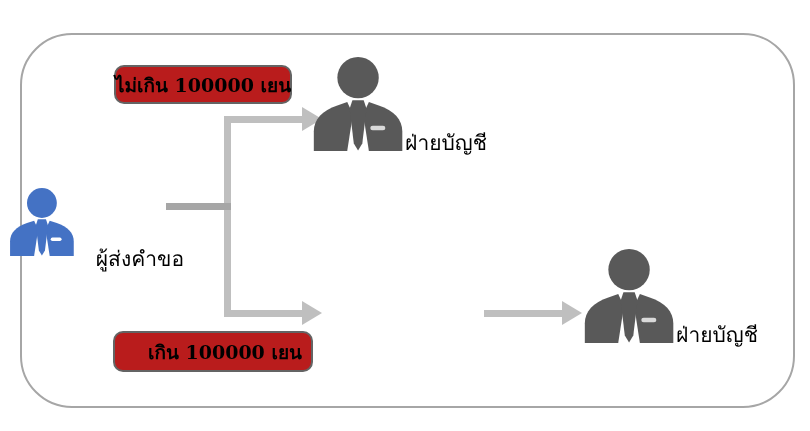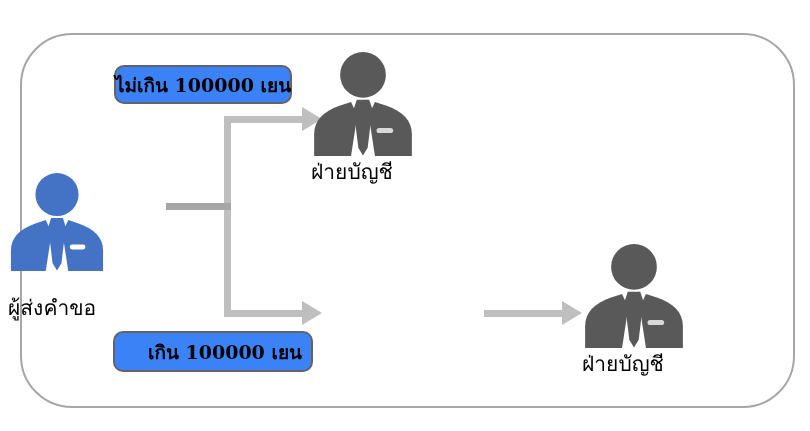--- a/index.html
+++ b/index.html
@@ -7,28 +7,28 @@
     position:relative;width:810px;height:431px;background:#ffffff;overflow:hidden;
     font-family:"DejaVu Sans","Liberation Sans",sans-serif;
   }
   .frame{
     position:absolute;left:20px;top:33px;width:771px;height:371px;
     border:2px solid #a6a6a6;border-radius:52px;background:#ffffff;
   }
   
   .cond-box{
     position:absolute;display:flex;align-items:center;justify-content:center;
-    border:2px solid #646464;border-radius:10px;background:#3b82f6;
+    border:2px solid #646464;border-radius:10px;background:#b91c1c;
     font-family:"DejaVu Serif","Liberation Serif",serif;
     font-weight:bold;font-size:19px;color:#000;white-space:nowrap;
   }
   .cond-top{left:114px;top:65px;width:174px;height:35px;}
   .cond-bottom{left:113px;top:331px;width:172px;height:37px;padding-left:24px;}
   
-  .person{position:absolute;display:flex;flex-direction:column;align-items:flex-start;}
+  .person{position:absolute;display:flex;flex-direction:row;align-items:flex-end;}
   .person .plabel{
     margin-top:3px;font-size:21px;color:#000;line-height:1.25;
     white-space:nowrap;text-align:center;
   }
   .icon-blue{color:#4472c4;--dash:#ffffff;}
   .icon-gray{color:#595959;--dash:#d9d9d9;}
   
   .line{position:absolute;background:#bfbfbf;}
   .stub{position:absolute;background:#a6a6a6;}
   .arrowhead{

